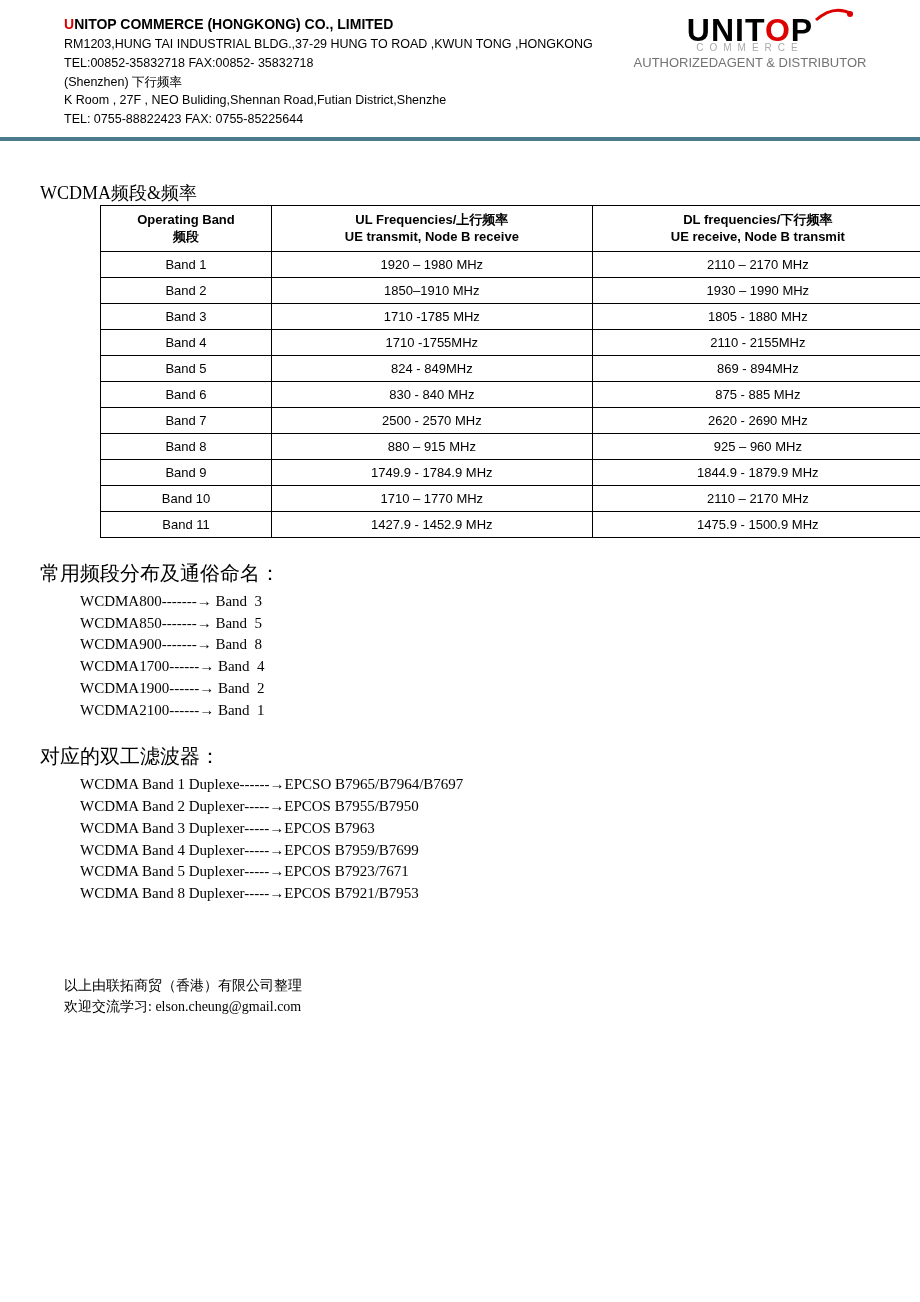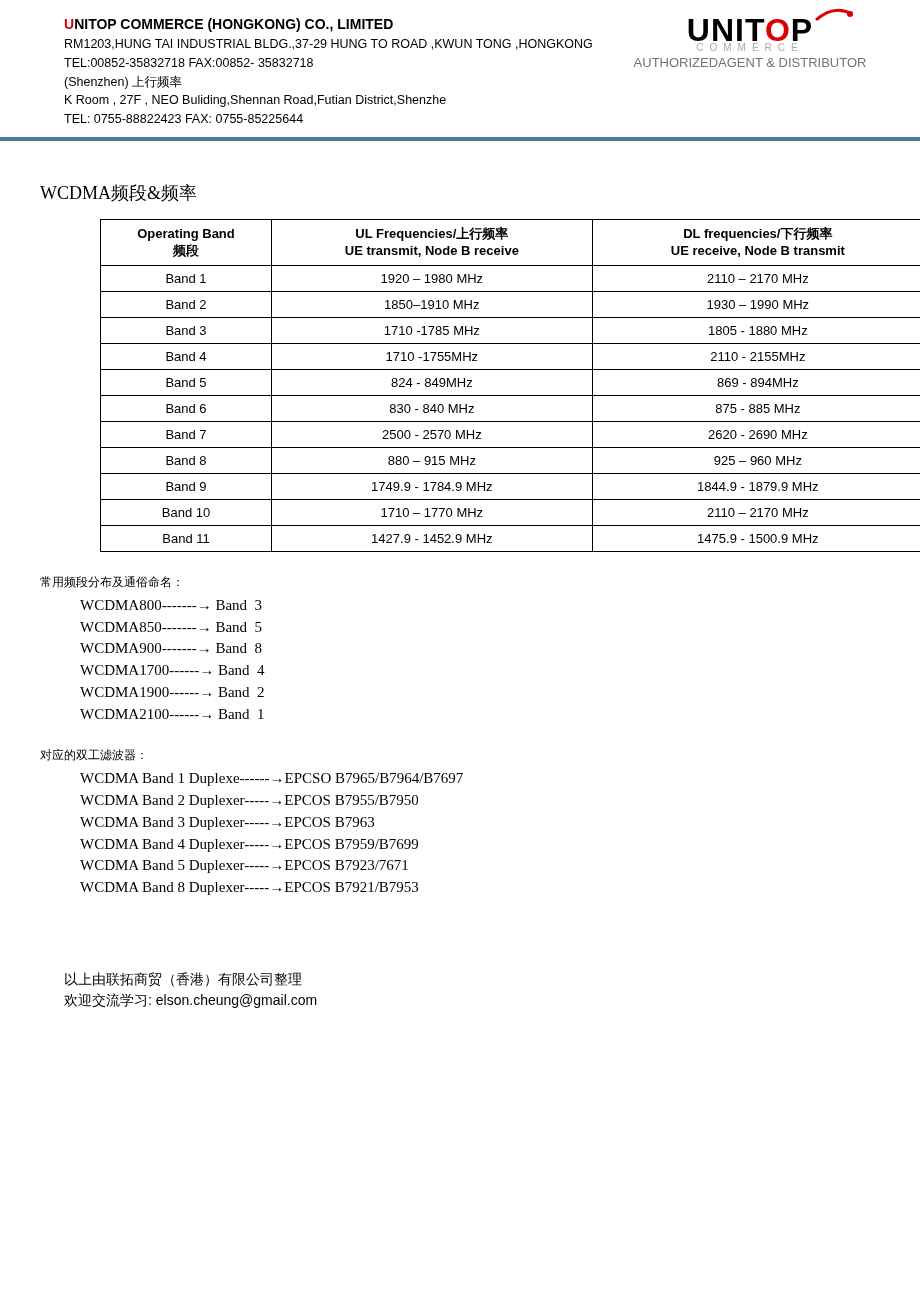--- a/index.html
+++ b/index.html
@@ -60,24 +60,23 @@
     .tagline {
       font-size: 13px;
       color: #737373;
     }
     .content {
       padding: 40px 40px 20px 40px;
     }
     .section-title {
       font-size: 18px;
       font-family: "Times New Roman", "SimSun", serif;
-      margin-bottom: 14px;
     }
     .section-title2 {
-      font-size: 12px;
+      font-size: 20px;
       font-family: "Times New Roman", "SimSun", serif;
       margin-top: 22px;
       margin-bottom: 4px;
     }
     table.freq {
       border-collapse: collapse;
       margin-left: 60px;
       width: 824px;
     }
     table.freq th, table.freq td {
@@ -98,33 +97,33 @@
       margin-left: 40px;
       font-size: 15px;
       font-family: "Times New Roman", "SimSun", serif;
       line-height: 1.45;
     }
     .list div { white-space: pre; }
     .footer {
       margin-top: 70px;
       margin-left: 24px;
       font-size: 14px;
-      font-family: Liberation Sans, sans-serif;
+      font-family: Liberation Serif, serif;
       line-height: 1.5;
     }
   </style>
 </head>
 <body>
 
 <div class="header">
   <div class="header-left">
     <div class="company-name"><span class="u-letter">U</span><span>NITOP COMMERCE (HONGKONG) CO., LIMITED</span></div>
     <div>RM1203,HUNG TAI INDUSTRIAL BLDG.,37-29 HUNG TO ROAD ,KWUN TONG  ,HONGKONG</div>
     <div>TEL:00852-35832718    FAX:00852- 35832718</div>
-    <div>(Shenzhen) 上行频率</div>
+    <div>(Shenzhen) 下行频率</div>
     <div>K Room , 27F , NEO Buliding,Shennan Road,Futian District,Shenzhe</div>
     <div>TEL: 0755-88822423 FAX: 0755-85225644</div>
   </div>
   <div class="header-right">
     <div class="logo">
       <div class="logo-main">
         <span>UNIT</span><span class="o-red">O</span><span>P</span>
         <svg class="swoosh" viewBox="0 0 40 14">
             <path d="M2 12 Q 20 -4 38 6" stroke="#d00" stroke-width="3" fill="none"></path>
             <circle cx="36" cy="6" r="3" fill="#d00"></circle>

